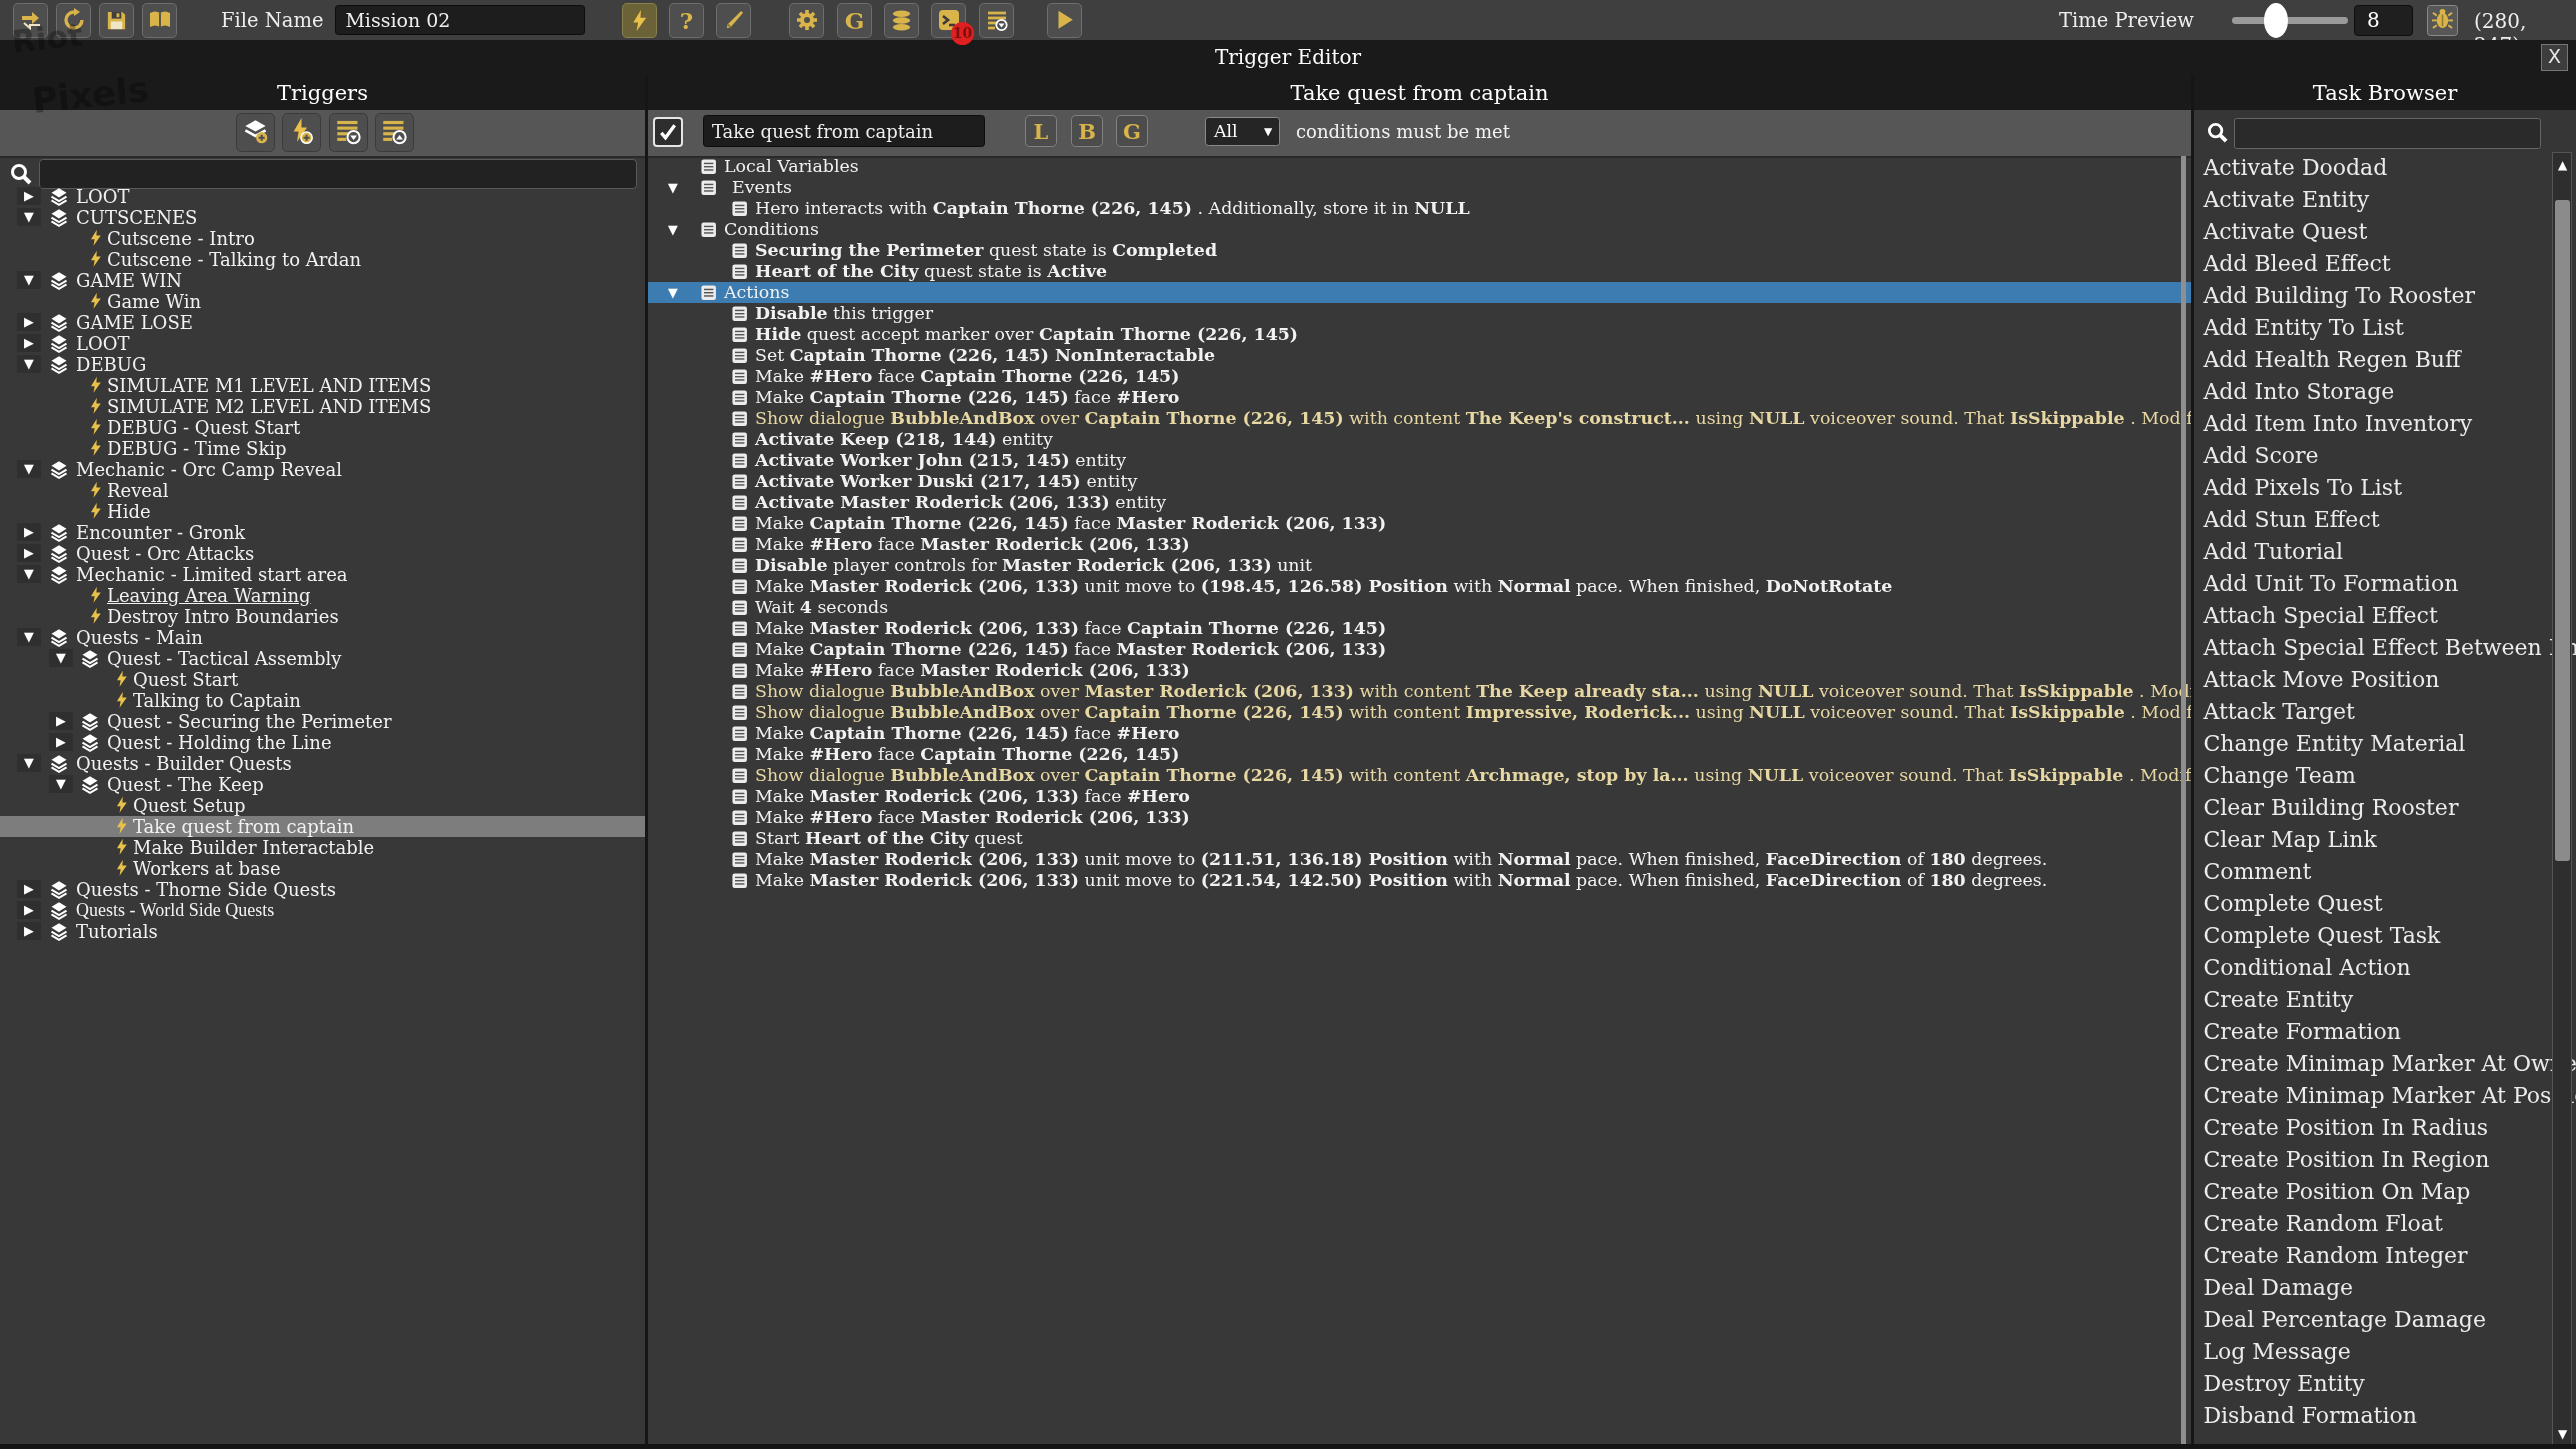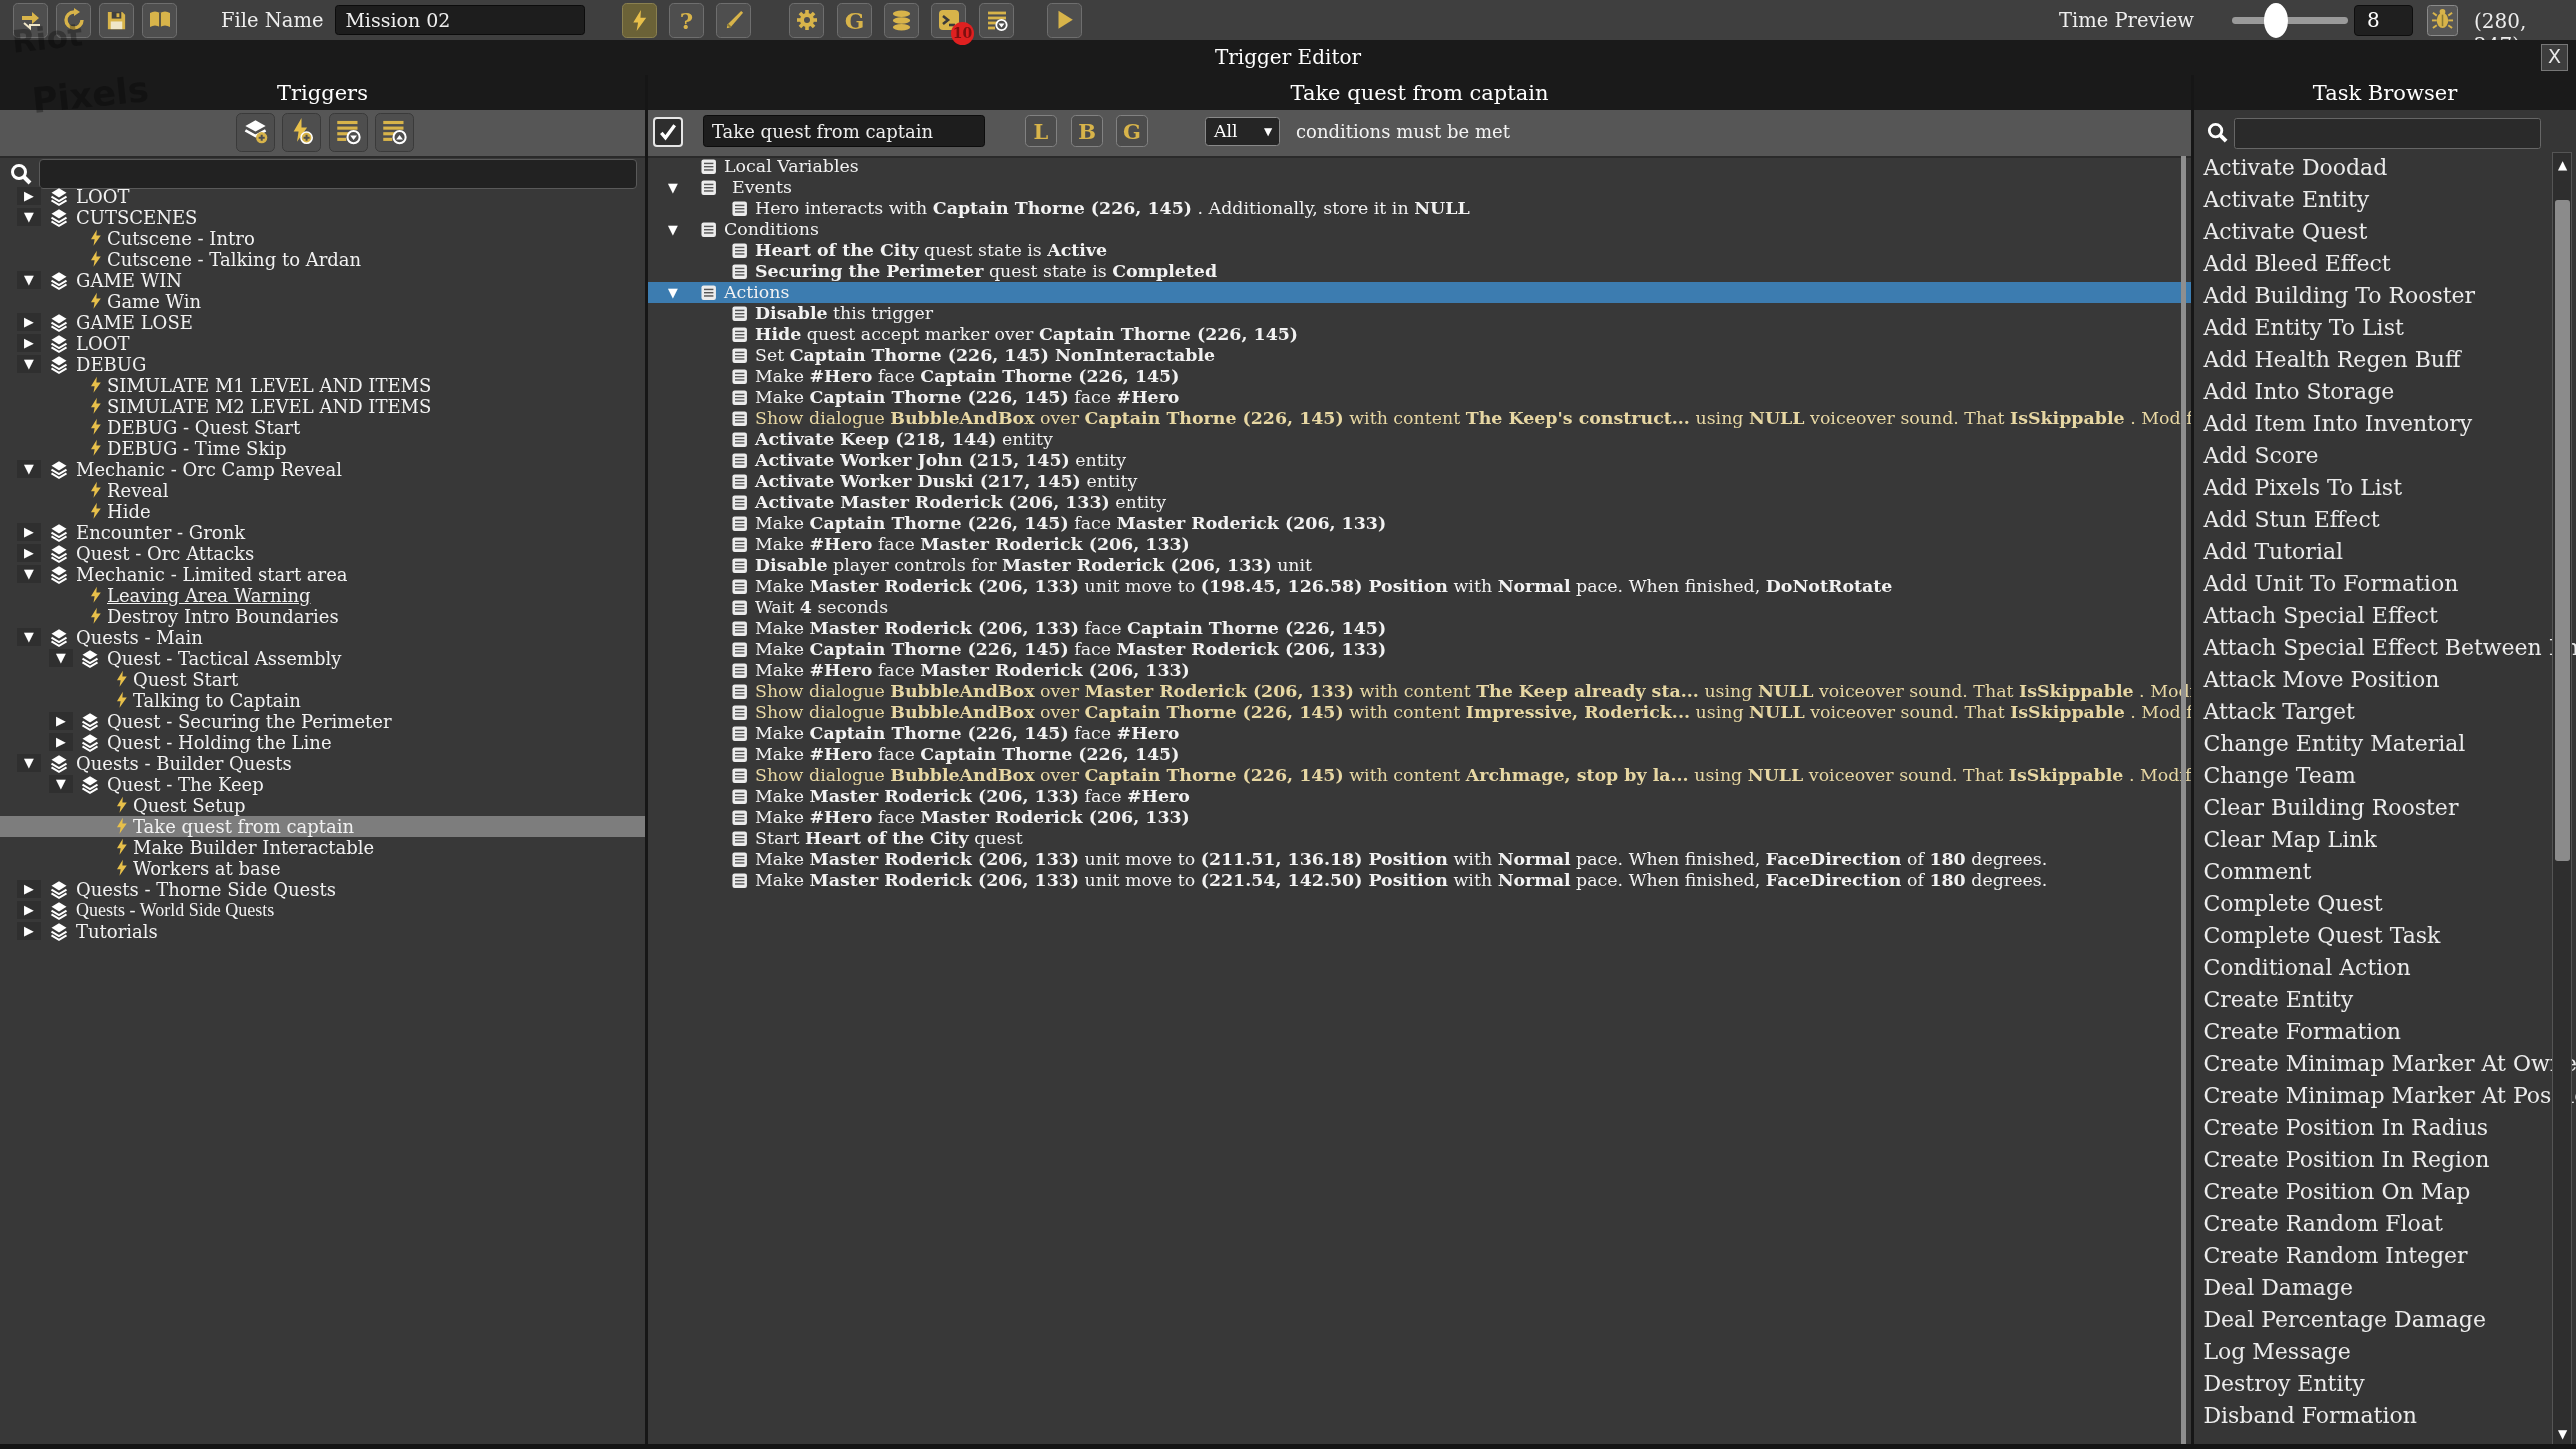--- a/index.html
+++ b/index.html
@@ -633,32 +633,32 @@
         </div>
         <div class="crow">
           <span class="ticon" style="left: 83px;"><svg width="17.4" height="17.4" viewBox="0 0 24 24">
               <rect x="2" y="2" width="20" height="20" rx="3" fill="#ececec"></rect>
               <g stroke="#555" stroke-width="2">
                 <line x1="5.5" y1="7.5" x2="18.5" y2="7.5"></line>
                 <line x1="5.5" y1="12" x2="18.5" y2="12"></line>
                 <line x1="5.5" y1="16.5" x2="18.5" y2="16.5"></line>
               </g>
             </svg></span>
+          <span class="ctext" style="left: 107px;"><b>Securing the Perimeter</b><span> quest state is </span><b>Completed</b></span>
+        </div>
+        <div class="crow">
+          <span class="ticon" style="left: 83px;"><svg width="17.4" height="17.4" viewBox="0 0 24 24">
+              <rect x="2" y="2" width="20" height="20" rx="3" fill="#ececec"></rect>
+              <g stroke="#555" stroke-width="2">
+                <line x1="5.5" y1="7.5" x2="18.5" y2="7.5"></line>
+                <line x1="5.5" y1="12" x2="18.5" y2="12"></line>
+                <line x1="5.5" y1="16.5" x2="18.5" y2="16.5"></line>
+              </g>
+            </svg></span>
           <span class="ctext" style="left: 107px;"><b>Heart of the City</b><span> quest state is </span><b>Active</b></span>
-        </div>
-        <div class="crow">
-          <span class="ticon" style="left: 83px;"><svg width="17.4" height="17.4" viewBox="0 0 24 24">
-              <rect x="2" y="2" width="20" height="20" rx="3" fill="#ececec"></rect>
-              <g stroke="#555" stroke-width="2">
-                <line x1="5.5" y1="7.5" x2="18.5" y2="7.5"></line>
-                <line x1="5.5" y1="12" x2="18.5" y2="12"></line>
-                <line x1="5.5" y1="16.5" x2="18.5" y2="16.5"></line>
-              </g>
-            </svg></span>
-          <span class="ctext" style="left: 107px;"><b>Securing the Perimeter</b><span> quest state is </span><b>Completed</b></span>
         </div>
         <div class="crow sel">
           <span class="tri">▼</span>
           <span class="ticon" style="left: 52px;"><svg width="17.4" height="17.4" viewBox="0 0 24 24">
               <rect x="2" y="2" width="20" height="20" rx="3" fill="#ececec"></rect>
               <g stroke="#555" stroke-width="2">
                 <line x1="5.5" y1="7.5" x2="18.5" y2="7.5"></line>
                 <line x1="5.5" y1="12" x2="18.5" y2="12"></line>
                 <line x1="5.5" y1="16.5" x2="18.5" y2="16.5"></line>
               </g>

